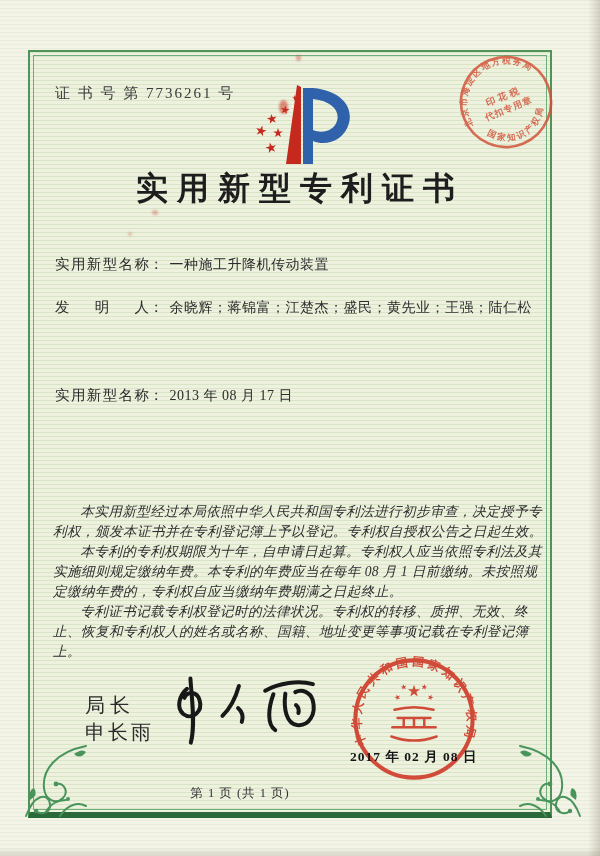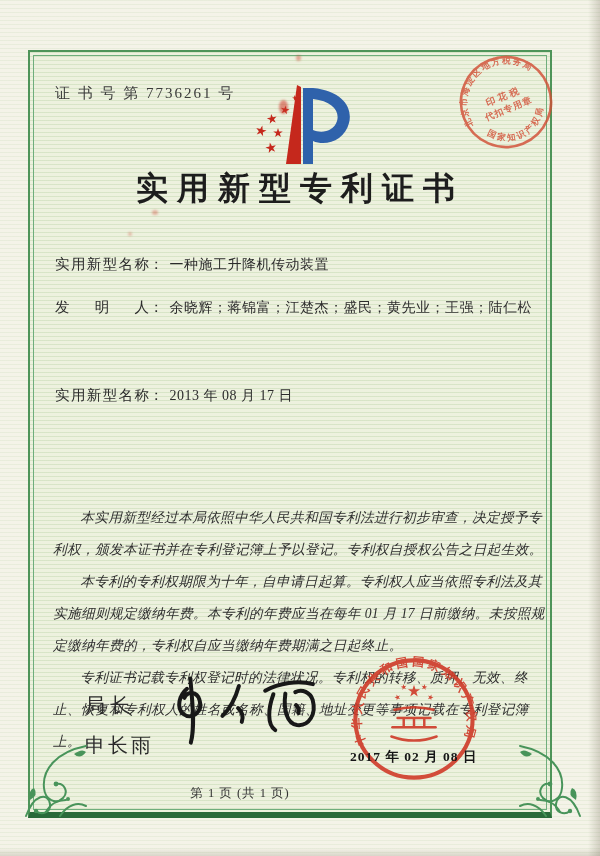--- a/index.html
+++ b/index.html
@@ -42,26 +42,26 @@
     position:absolute;left:0;top:167px;width:600px;text-align:center;
     font-size:32px;font-weight:bold;letter-spacing:9px;color:#1d1d1d;
   }
   .frow{position:absolute;left:55px;font-size:14.5px;color:#2c2c2c;white-space:nowrap;}
   .frow .lab{display:inline-block;width:94px;text-align:justify;text-align-last:justify;vertical-align:bottom;}
   .frow .col{display:inline-block;}
   .frow .val{display:inline-block;margin-left:6px;font-size:14px;letter-spacing:.5px;}
   .f0{top:255px}.f1{top:298px}.f2{top:342px}.f3{top:386px}.f4{top:429px}.f5{top:473px}
   .paras{
     position:absolute;left:53px;top:502px;width:496px;
-    font-size:13.6px;line-height:32px;color:#2e2e2e;letter-spacing:.4px;
+    font-size:13.6px;line-height:20px;color:#2e2e2e;letter-spacing:.4px;
     font-style:italic;
   }
   .paras p{margin:0;text-indent:2em;}
   .signoff{position:absolute;left:85px;top:692px;font-size:20px;color:#2b2b2b;letter-spacing:5px;}
-  .signoff .name{display:block;margin-top:13px;letter-spacing:3px;}
+  .signoff .name{display:block;letter-spacing:3px;}
   .signature{position:absolute;left:150px;top:662px;}
   .seal{position:absolute;left:346px;top:646px;z-index:3;}
   .date-stamp{
     position:absolute;left:350px;top:748px;z-index:4;
     font-size:13.5px;font-weight:bold;color:#161616;letter-spacing:1px;white-space:nowrap;
   }
   .footer{
     position:absolute;left:0;top:785px;width:480px;text-align:center;
     font-size:12.5px;color:#333;letter-spacing:1px;
   }
@@ -119,21 +119,21 @@
   </div>
   <div class="frow f1">
     <span class="lab">发明人</span><span class="col">：</span><span class="val">余晓辉；蒋锦富；江楚杰；盛民；黄先业；王强；陆仁松</span>
   </div>
   <div class="frow f3">
     <span class="lab">实用新型名称</span><span class="col">：</span><span class="val">2013 年 08 月 17 日</span>
   </div>
 
   <div class="paras">
     <p>本实用新型经过本局依照中华人民共和国专利法进行初步审查，决定授予专利权，颁发本证书并在专利登记簿上予以登记。专利权自授权公告之日起生效。</p>
-    <p>本专利的专利权期限为十年，自申请日起算。专利权人应当依照专利法及其实施细则规定缴纳年费。本专利的年费应当在每年 01 月 17 日前缴纳。未按照规定缴纳年费的，专利权自应当缴纳年费期满之日起终止。</p>
+    <p>本专利的专利权期限为十年，自申请日起算。专利权人应当依照专利法及其实施细则规定缴纳年费。本专利的年费应当在每年 08 月 1 日前缴纳。未按照规定缴纳年费的，专利权自应当缴纳年费期满之日起终止。</p>
     <p>专利证书记载专利权登记时的法律状况。专利权的转移、质押、无效、终止、恢复和专利权人的姓名或名称、国籍、地址变更等事项记载在专利登记簿上。</p>
   </div>
 
   <div class="signoff">
     <span>局长</span>
     <span class="name">申长雨</span>
   </div>
 
   <svg class="signature" width="185" height="92" viewBox="0 0 185 92">
     <g fill="none" stroke="#181818" stroke-width="4" stroke-linecap="round" stroke-linejoin="round" transform="rotate(-3 90 45)">

